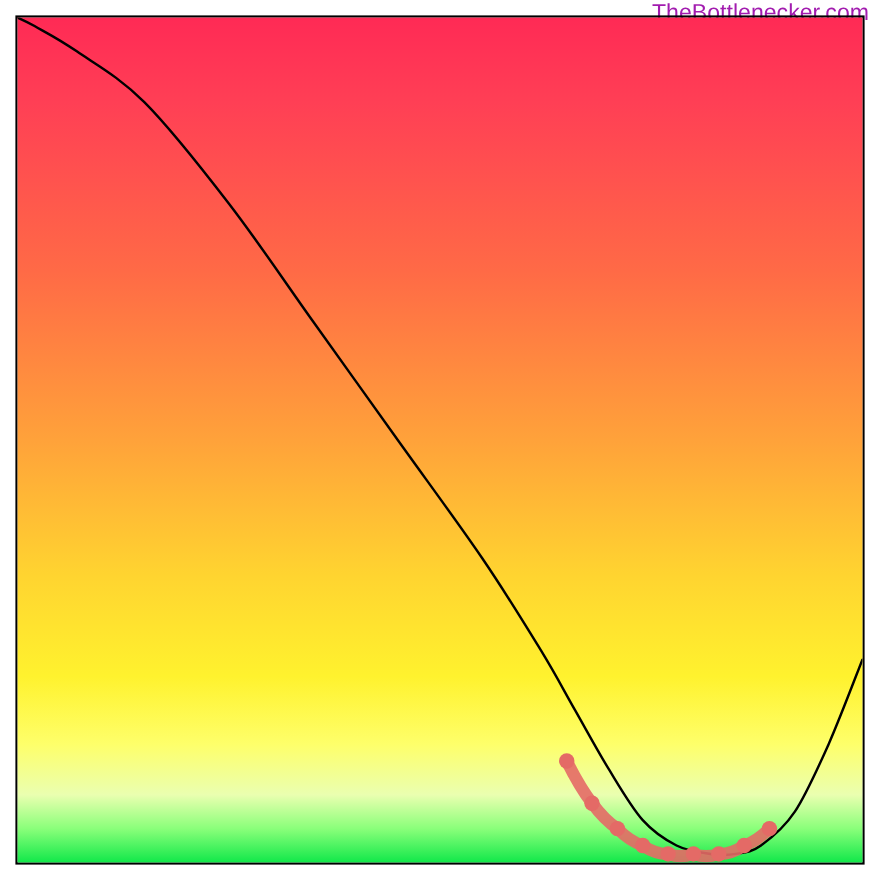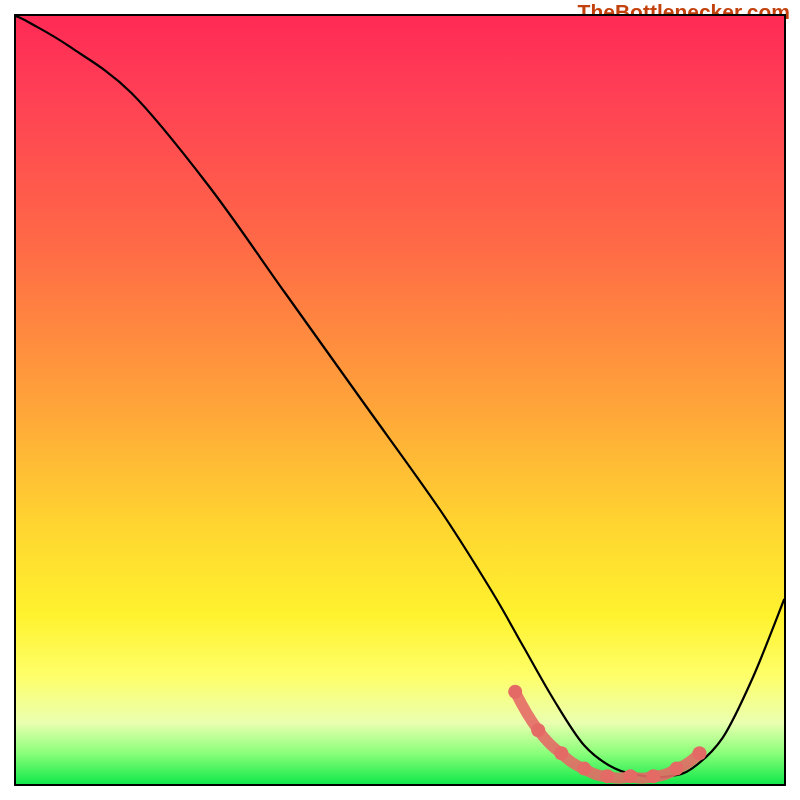--- a/index.html
+++ b/index.html
@@ -37,22 +37,22 @@
       #8aff7a 96%,
       #12e84a 100%
     );
   }
   
   .wm-outer {
     position: absolute;
     top: 0;
     right: 10px;
     font-size: 21px;
-    font-weight: 700;
-    color: #c2410c;
+    font-weight: 400;
+    color: #a21caf;
     font-family: Arial, Helvetica, sans-serif;
     text-align: center;
   }
   svg.curve {
     position: absolute;
     inset: 0;
     width: 100%;
     height: 100%;
   }
 </style>

